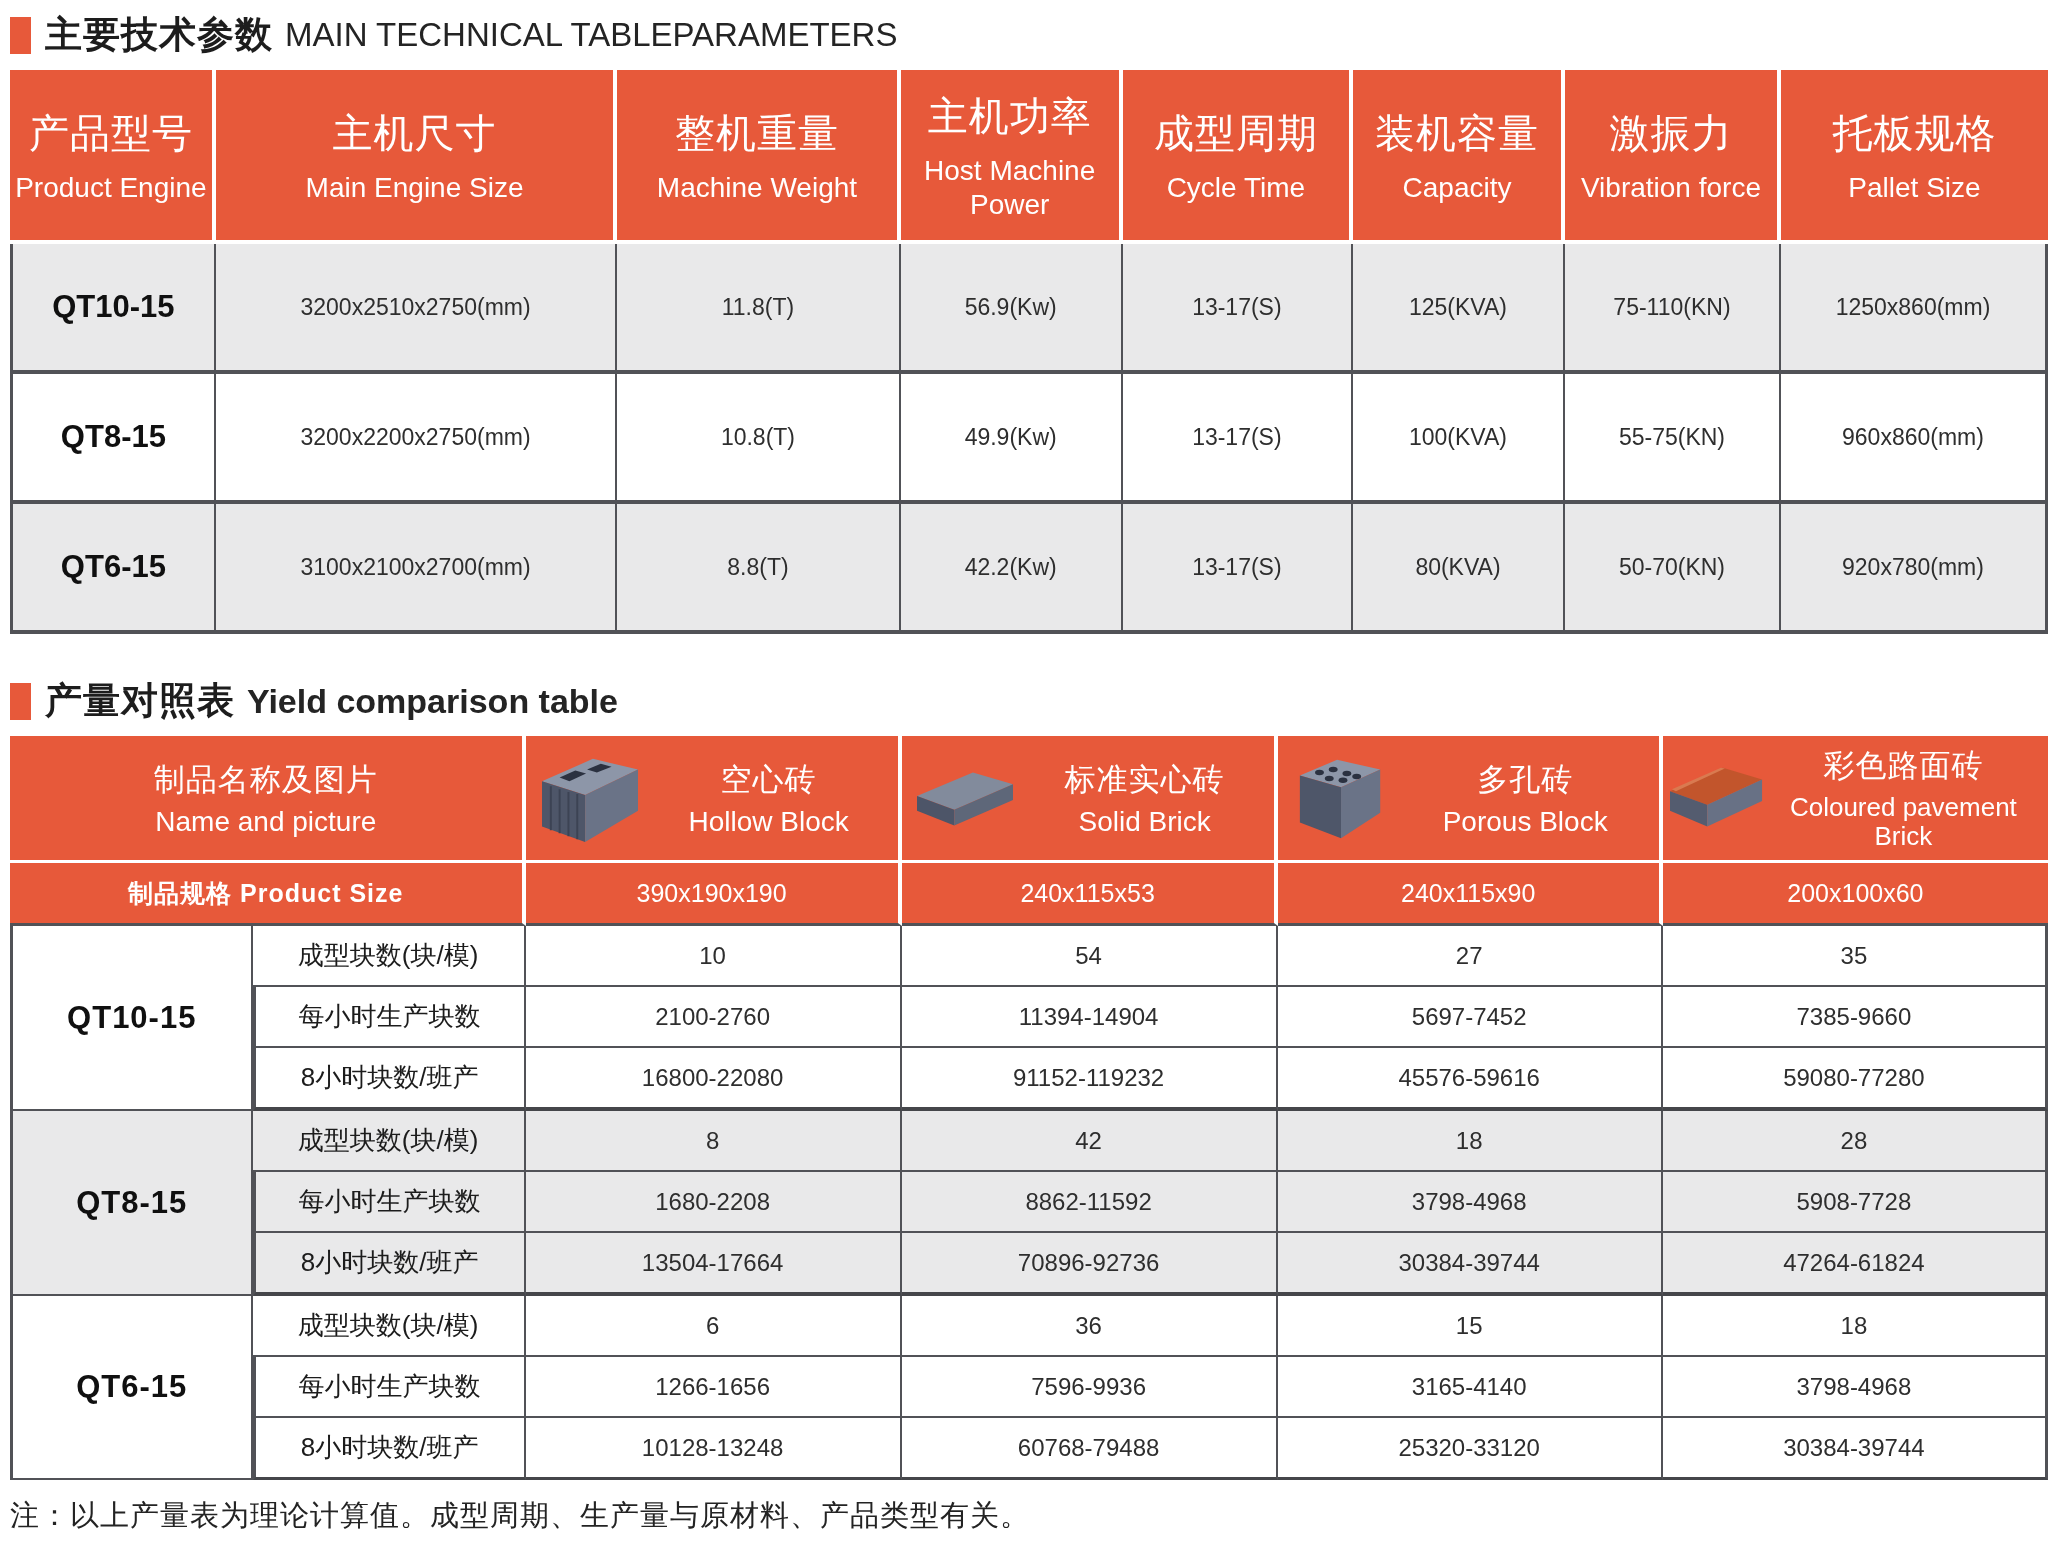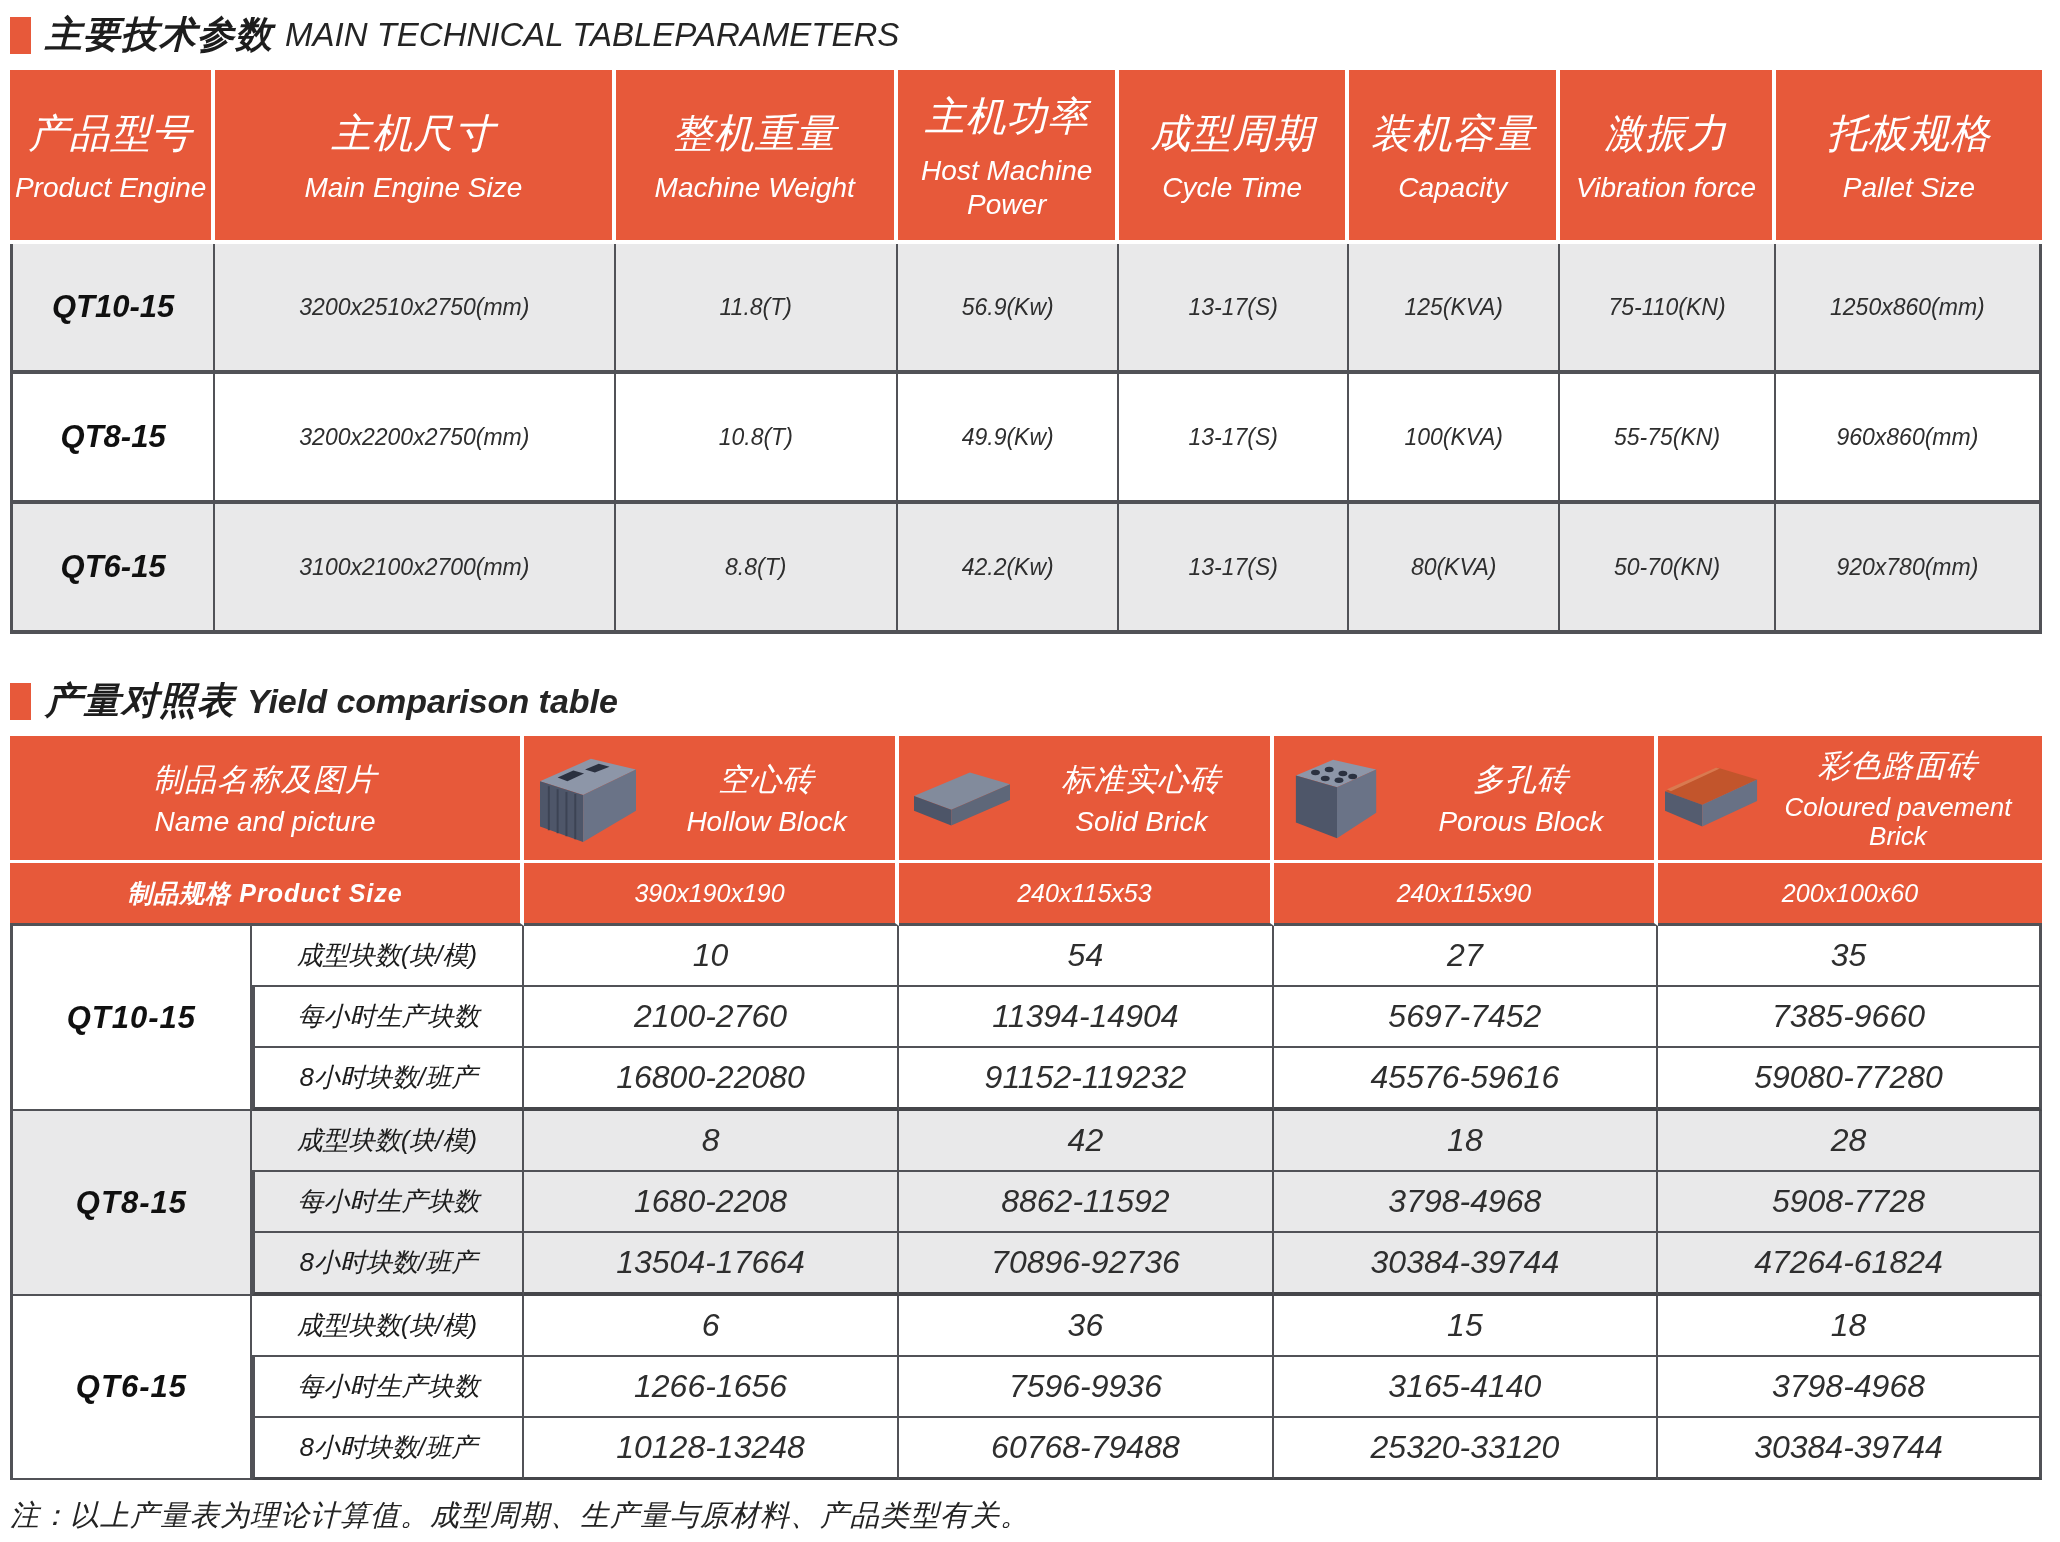--- a/index.html
+++ b/index.html
@@ -1,21 +1,21 @@
 <!DOCTYPE html>
 <html><head>
 <meta charset="utf-8">
 <style>
   html,body { margin:0; padding:0; background:#ffffff; }
   body {
     width:2060px; height:1542px; overflow:hidden;
     font-family:"Liberation Sans","DejaVu Sans",sans-serif;
     -webkit-font-smoothing:antialiased;
   }
-  .page { padding:6px 18px 0 10px;font-style:italic; }
+  .page { padding:6px 12px 0 10px; }
 
   
   .sec-title { display:flex; align-items:center; margin:4px 0 10px 0; }
   .sec-title .marker { width:21px; height:37px; background:#e7593a; margin-right:14px; flex:0 0 auto; }
   .sec-title .t-zh { font-size:37px; font-weight:bold; color:#1d1d1d; letter-spacing:1px; }
   .sec-title .t-en { font-size:33px; color:#242424; margin-left:12px; letter-spacing:0px; }
   .sec-title.bold-en .t-en { font-weight:bold; font-size:34px; }
 
   
   table { width:100%; table-layout:fixed; border-collapse:separate; border-spacing:0; }
@@ -52,21 +52,21 @@
   .t2 .he { display:block; font-size:28px; margin-top:6px; line-height:1.1; }
   .t2 .namecell .hz, .t2 .namecell .he { text-align:center; }
   .prodwrap { display:flex; align-items:center; }
   .prodwrap .picon { flex:0 0 128px; display:flex; justify-content:center; align-items:center; }
   .prodwrap .ptxt { flex:1 1 auto; text-align:center; padding-right:14px; }
   .prodwrap.tight .picon { flex-basis:110px; }
   .prodwrap.tight .he { font-size:26px; }
 
   .t2 tbody td {
     height:59px; text-align:center; vertical-align:middle;
-    font-size:32px; color:#2e2e2e;
+    font-size:24px; color:#2e2e2e;
     border-right:2px solid #515257; border-bottom:2px solid #515257;
   }
   .t2 tbody td:first-child { border-left:3px solid #515257; }
   .t2 tbody td:last-child { border-right:3px solid #515257; }
   .t2 tbody tr.glast td { border-bottom:4px solid #45464a; }
   .t2 tbody tr.tlast td { border-bottom:3px solid #45464a; }
   .t2 tbody tr.gray td { background:#e9e9ea; }
   .t2 td.model { font-weight:bold; font-size:31px; color:#101010; letter-spacing:1px; }
   .t2 td.rlabel { font-size:26px; color:#1c1c1c; }
 

